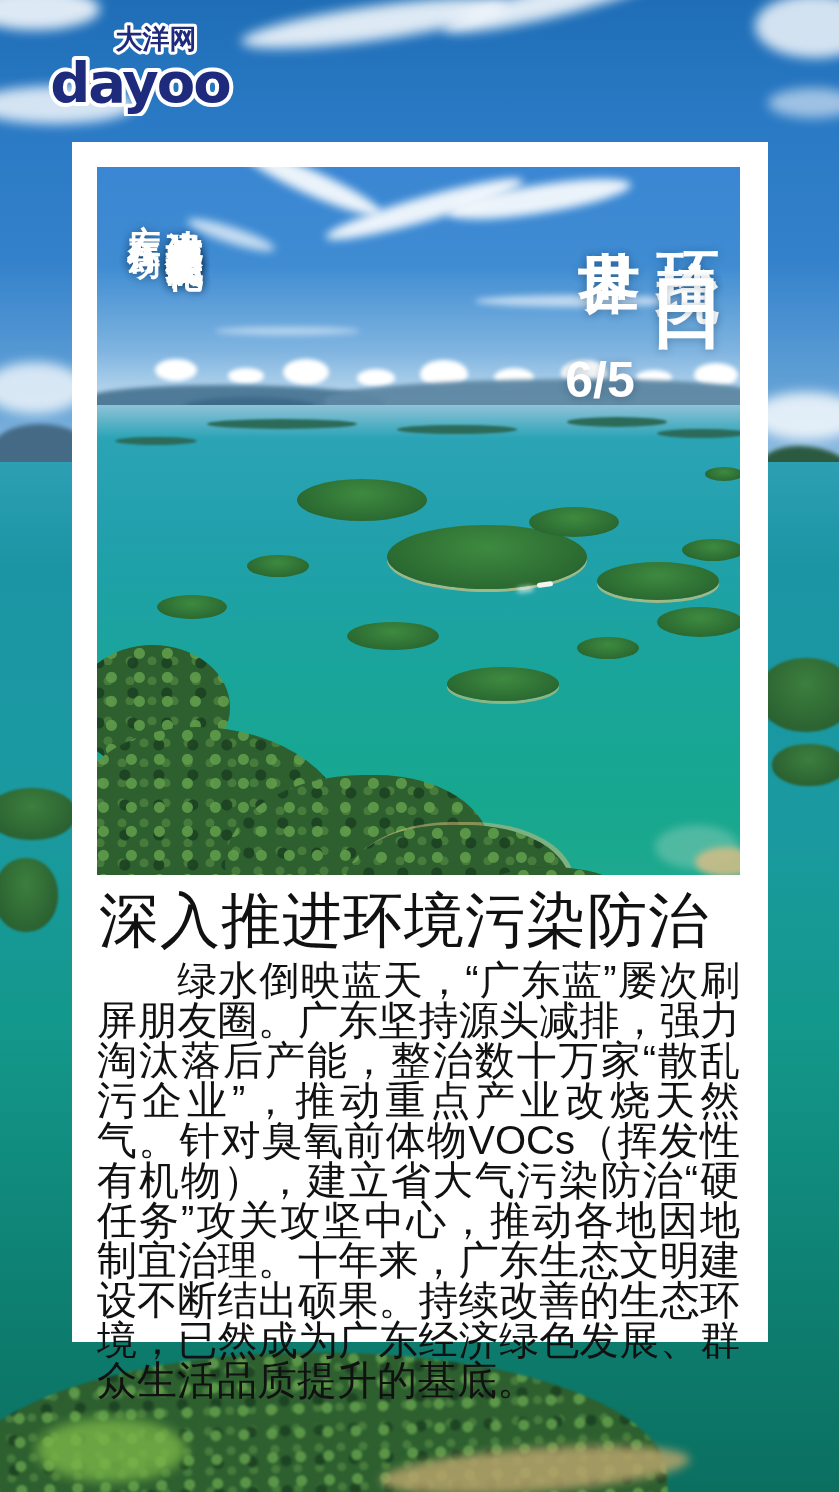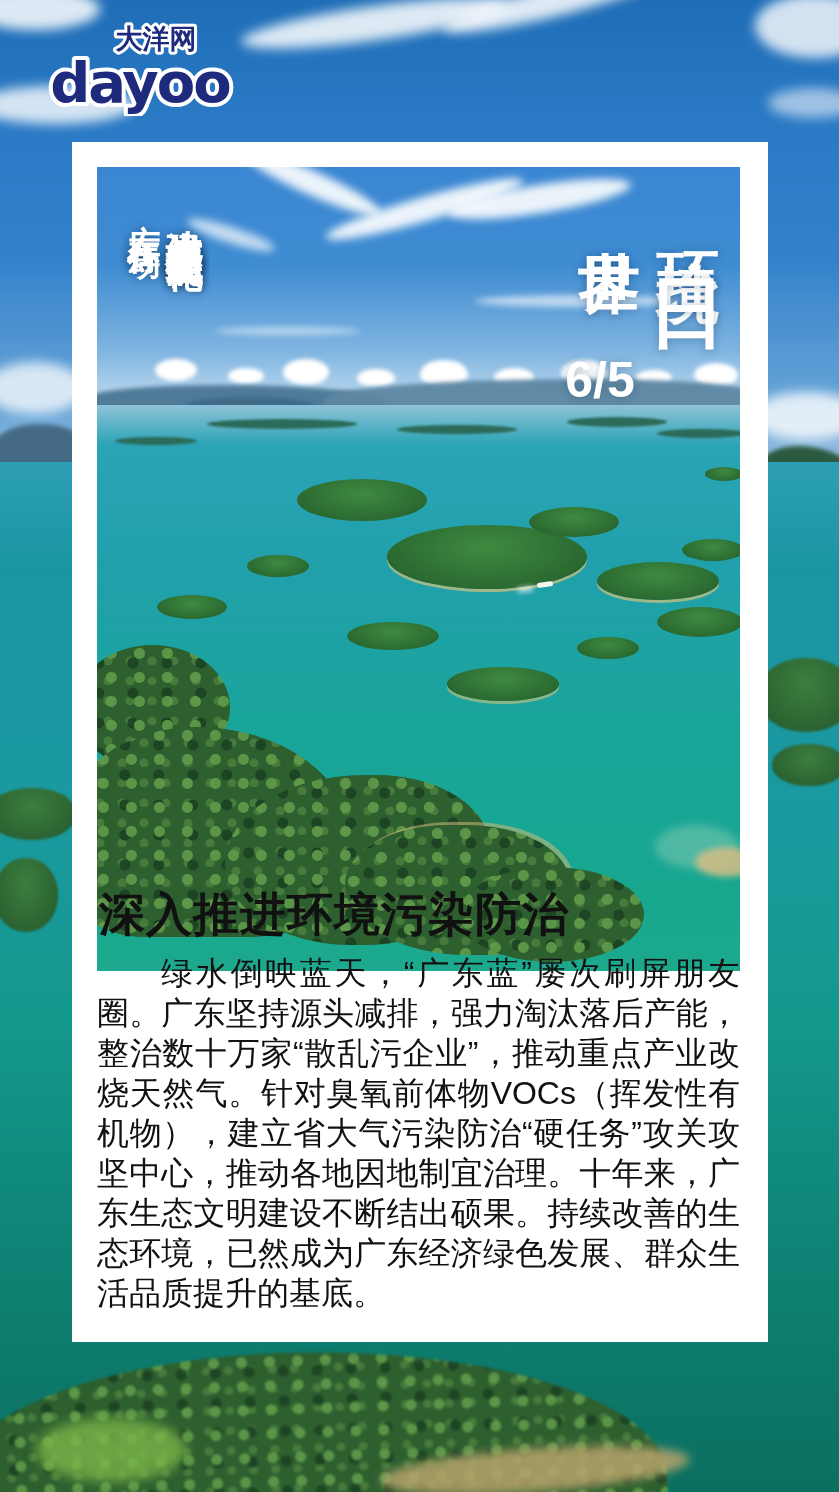--- a/index.html
+++ b/index.html
@@ -48,21 +48,21 @@
   .logo{position:absolute;left:48px;top:14px;width:195px;height:102px;}
   .lg-cn{font:700 27px "Liberation Sans",sans-serif;fill:#1e2a7c;stroke:#fff;stroke-width:6px;
     paint-order:stroke;stroke-linejoin:round;}
   .lg-en{font:800 56px "DejaVu Sans",sans-serif;fill:#1e2a7c;stroke:#fff;stroke-width:8px;
     paint-order:stroke;stroke-linejoin:round;letter-spacing:-2px;}
 
   
   .card{position:absolute;left:72px;top:142px;width:696px;height:1200px;background:#ffffff;}
 
   
-  .photo{position:absolute;left:25px;top:25px;width:643px;height:804px;overflow:hidden;background:#8b5cf6;}
+  .photo{position:absolute;left:25px;top:25px;width:643px;height:708px;overflow:hidden;background:#8b5cf6;}
   .ph-sky{position:absolute;left:0;top:0;right:0;height:245px;
     background:linear-gradient(180deg,#3a86d2 0%,#3f8cd2 40%,#7fb4e0 75%,#c7e0f1 98%);}
   .pcloud{position:absolute;background:#fff;border-radius:50%;filter:blur(4px);opacity:.9;}
   .p1{left:140px;top:4px;width:150px;height:24px;transform:rotate(24deg);}
   .p2{left:225px;top:30px;width:205px;height:24px;transform:rotate(-16deg);}
   .p3{left:350px;top:18px;width:185px;height:28px;transform:rotate(-9deg);}
   .p4{left:88px;top:60px;width:92px;height:16px;transform:rotate(18deg);opacity:.7;}
   .p5{left:378px;top:128px;width:205px;height:12px;opacity:.6;filter:blur(3px);}
   .p6{left:118px;top:160px;width:145px;height:8px;opacity:.5;filter:blur(3px);}
   .puffs{position:absolute;left:58px;top:192px;width:42px;height:22px;background:#fff;border-radius:50%;
@@ -122,23 +122,23 @@
   .et{position:absolute;left:538px;top:36px;writing-mode:vertical-rl;text-orientation:upright;
     color:#fff;font-weight:900;font-size:62px;letter-spacing:8px;z-index:5;
     font-family:"Liberation Sans",sans-serif;text-shadow:0 1px 8px rgba(10,40,70,.3);}
   .et .day{font-size:78px;font-weight:900;}
   .dt{position:absolute;left:458px;top:184px;width:90px;text-align:center;color:#fff;
     font-size:50px;font-weight:700;z-index:5;font-family:"Liberation Sans",sans-serif;
     text-shadow:0 1px 8px rgba(10,40,70,.3);}
 
   
   .article{position:absolute;left:25px;top:733px;width:643px;color:#111;}
-  .article h1{margin:14px 0 0 2px;font-size:46px;line-height:50px;font-weight:700;letter-spacing:1px;
+  .article h1{margin:21px 0 0 2px;font-size:60px;line-height:50px;font-weight:400;letter-spacing:1px;
     font-family:"Liberation Sans",sans-serif;}
-  .article p{margin:14px 0 0;font-size:32px;line-height:40px;text-align:justify;text-indent:2em;
+  .article p{margin:14px 0 0;font-size:40px;line-height:40px;text-align:justify;text-indent:2em;
     font-family:"Liberation Sans",sans-serif;}
 </style>
 </head>
 <body>
 
 <div class="stage">
 
   <div class="bg">
     <div class="bg-sky"></div>
     <div class="cloud c1"></div>

